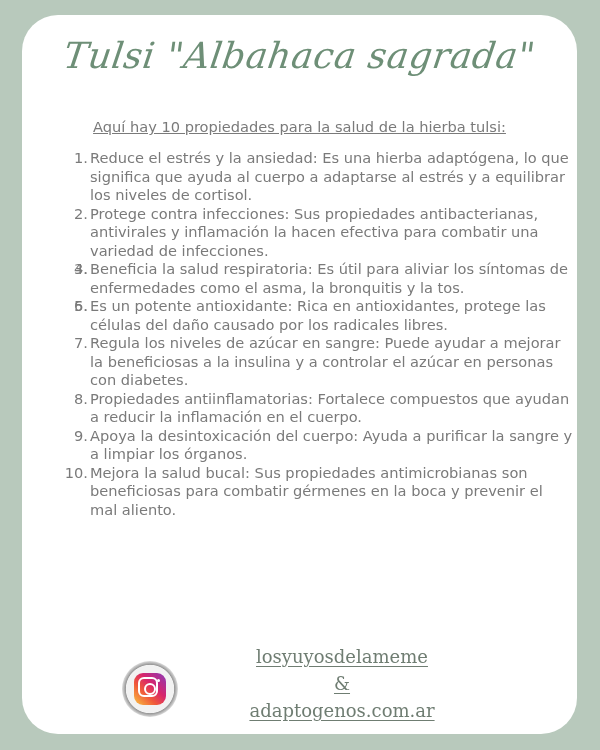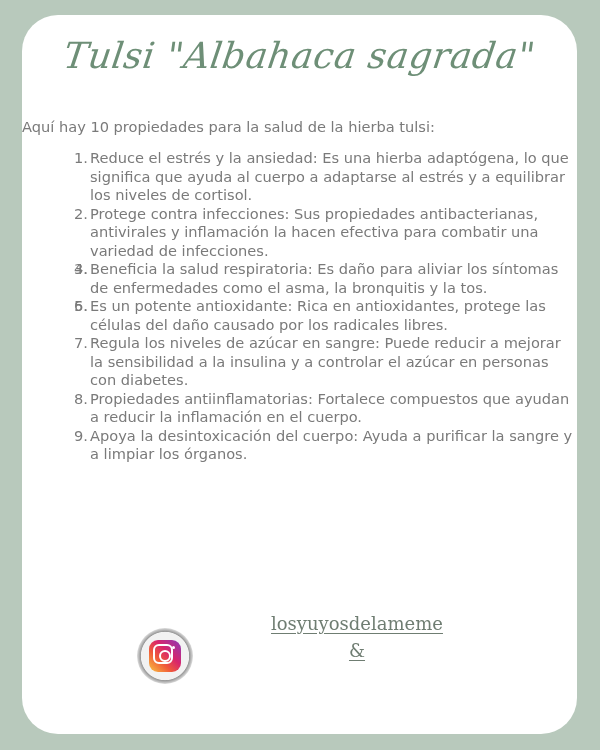--- a/index.html
+++ b/index.html
@@ -24,23 +24,24 @@
     font-family: "DejaVu Serif", serif;
     font-style: italic;
     font-size: 36px;
     color: #6e8f77;
     letter-spacing: 0.5px;
     transform: skewX(-8deg);
   }
   .intro {
     position: absolute;
     left: 0; right: 0; top: 103px;
-    text-align: left;
+    text-align: center;
     font-size: 14.6px;
     color: #7a7a7a;
+    text-decoration: underline;
   }
   ol.props {
     position: absolute;
     left: 40px; top: 134px;
     width: 512px;
     margin: 0; padding: 0;
     list-style: none;
     font-size: 14.6px;
     line-height: 18.5px;
     color: #7a7a7a;
@@ -50,23 +51,22 @@
     padding-left: 28px;
     margin: 0;
   }
   ol.props li .num {
     position: absolute;
     left: -6px; width: 32px;
     text-align: right;
   }
   .footer {
     position: absolute;
-    left: 0; right: 0; top: 581px;
+    left: 0; right: 0; top: 614px;
     height: 100px;
-    margin-left: 15px;
   }
   .insta {
     position: absolute;
     left: 100px; top: 32px;
     width: 56px; height: 56px;
     border-radius: 50%;
     background: radial-gradient(circle at 50% 50%, #f2f2f2 0 60%, #9a9a9a 62%, #e8e8e8 72%, #6c6c6c 80%, #d0d0d0 90%, #555 100%);
   }
   .insta .logo {
     position: absolute;
@@ -118,34 +118,36 @@
 <body>
 
 <div class="card">
   <div class="title">Tulsi "Albahaca sagrada"</div>
   <div class="intro">Aquí hay 10 propiedades para la salud de la hierba tulsi:</div>
 
   <ol class="props">
     <li><span class="num">1.</span><span>Reduce el estrés y la ansiedad: Es una hierba adaptógena, lo que significa que ayuda al cuerpo a adaptarse al estrés y a equilibrar los niveles de cortisol.</span></li>
     <li><span class="num">2.</span><span>Protege contra infecciones: Sus propiedades antibacterianas, antivirales y inflamación la hacen efectiva para combatir una variedad de infecciones.</span></li>
     <li><span class="num">3.</span></li>
-    <li><span class="num">4.</span><span>Beneficia la salud respiratoria: Es daño para aliviar los síntomas de enfermedades como el asma, la bronquitis y la tos.</span></li>
+    <li><span class="num">4.</span><span>Beneficia la salud respiratoria: Es útil para aliviar los síntomas de enfermedades como el asma, la bronquitis y la tos.</span></li>
     <li><span class="num">5.</span></li>
     <li><span class="num">6.</span><span>Es un potente antioxidante: Rica en antioxidantes, protege las células del daño causado por los radicales libres.</span></li>
-    <li><span class="num">7.</span><span>Regula los niveles de azúcar en sangre: Puede reducir a mejorar la sensibilidad a la insulina y a controlar el azúcar en personas con diabetes.</span></li>
+    <li><span class="num">7.</span><span>Regula los niveles de azúcar en sangre: Puede ayudar a mejorar la beneficiosas a la insulina y a controlar el azúcar en personas con diabetes.</span></li>
     <li><span class="num">8.</span><span>Propiedades antiinflamatorias: Fortalece compuestos que ayudan a reducir la inflamación en el cuerpo.</span></li>
     <li><span class="num">9.</span><span>Apoya la desintoxicación del cuerpo: Ayuda a purificar la sangre y a limpiar los órganos.</span></li>
+    <li><span class="num">10.</span><span>Mejora la salud bucal: Sus propiedades antimicrobianas son beneficiosas para combatir gérmenes en la boca y prevenir el mal aliento.</span></li>
   </ol>
 
   <div class="footer">
     <div class="insta">
       <div class="logo">
         <div class="ring"></div>
         <div class="lens"></div>
         <div class="dot"></div>
       </div>
     </div>
     <div class="links">
       <a>losyuyosdelameme</a>
       <span class="amp">&amp;</span>
+      <a>adaptogenos.com.ar</a>
     </div>
   </div>
 </div>
 
 </body></html>

